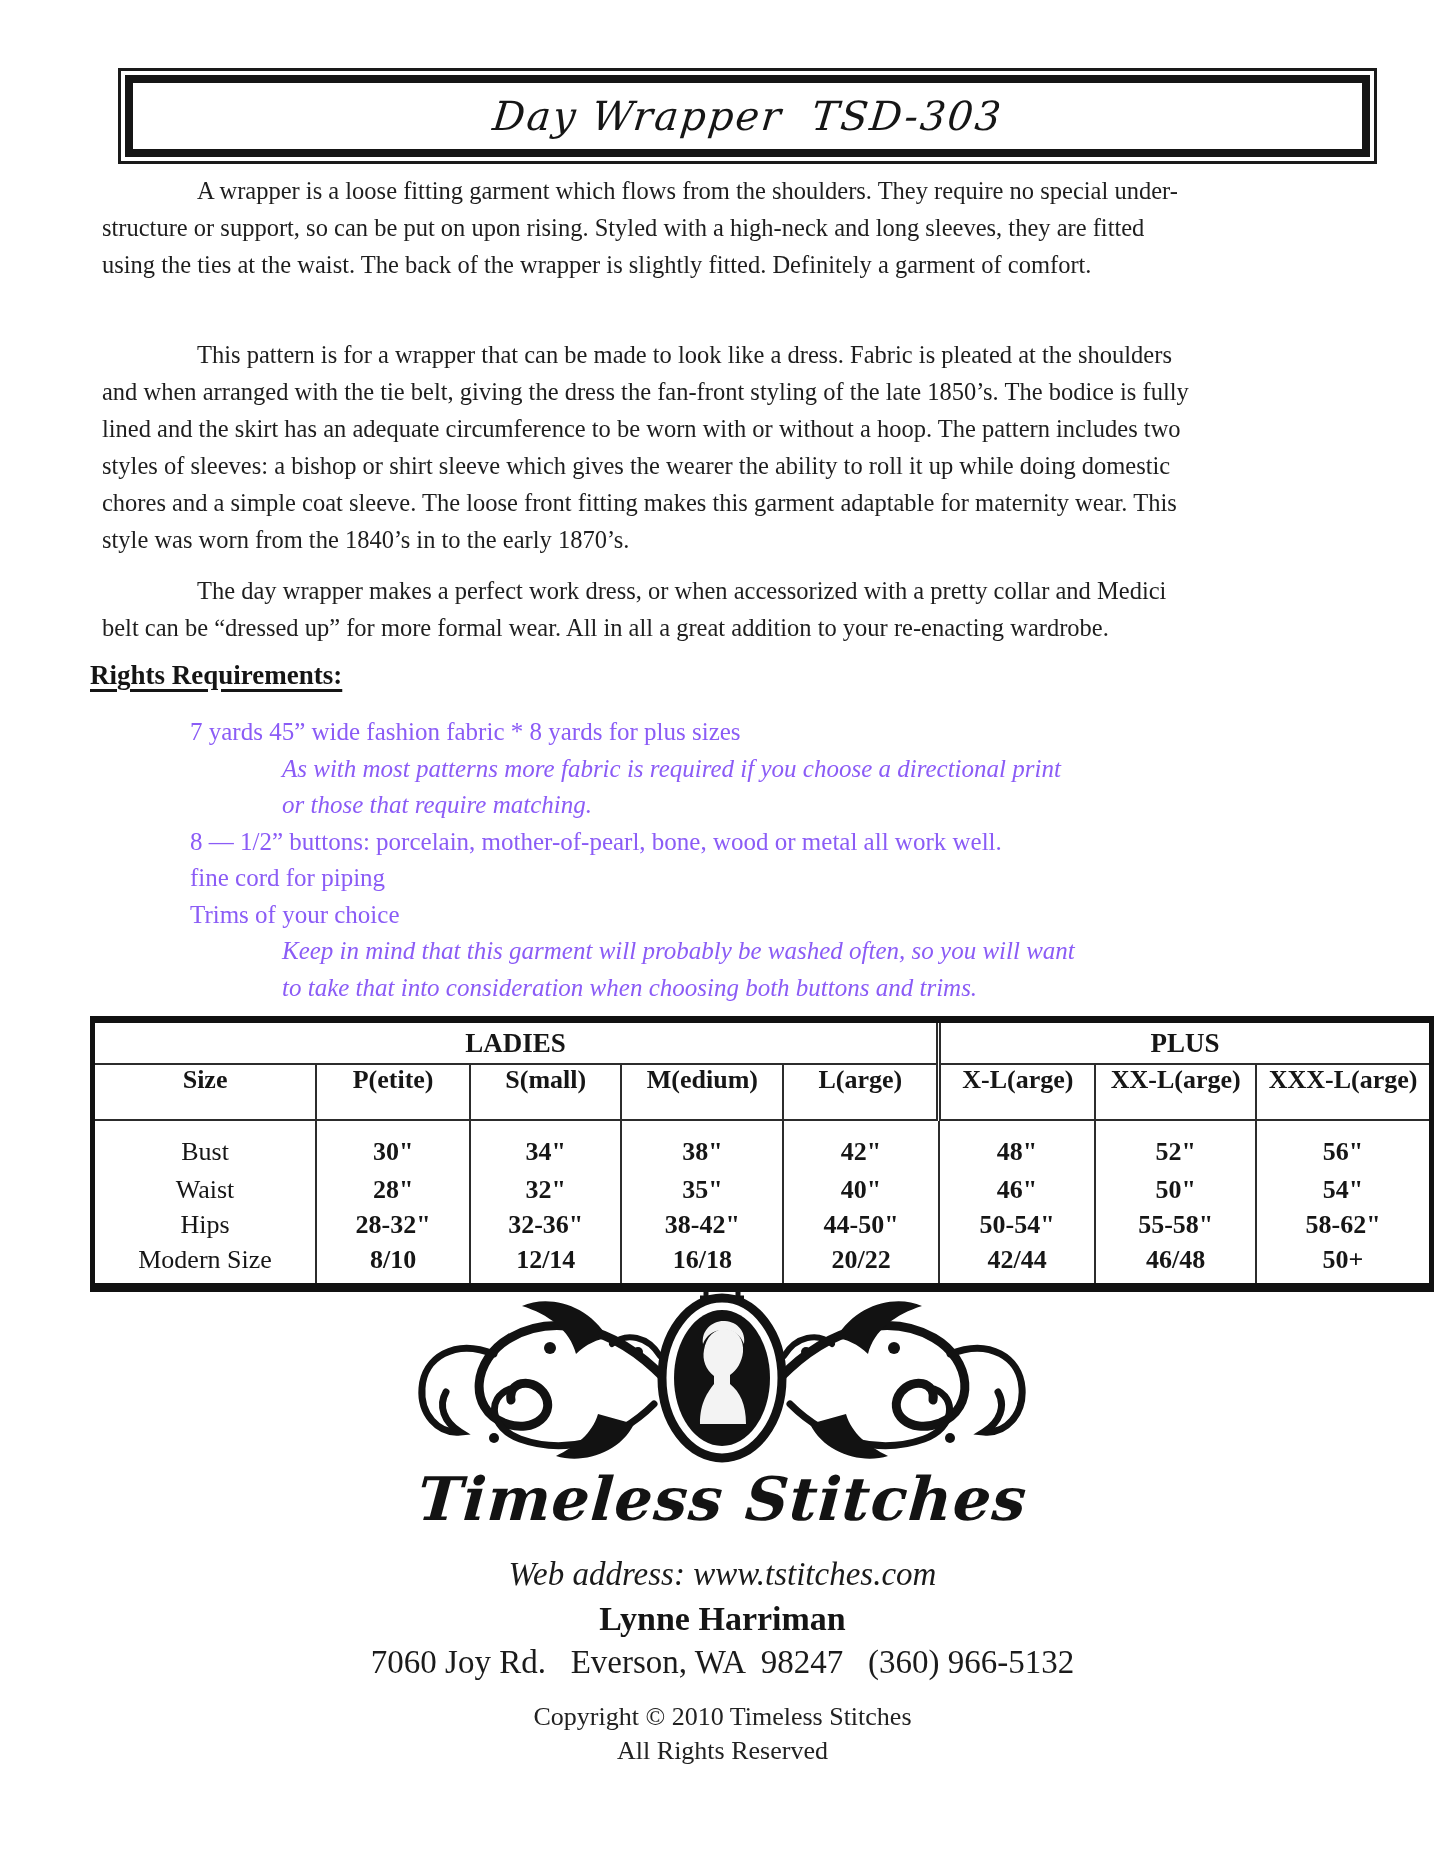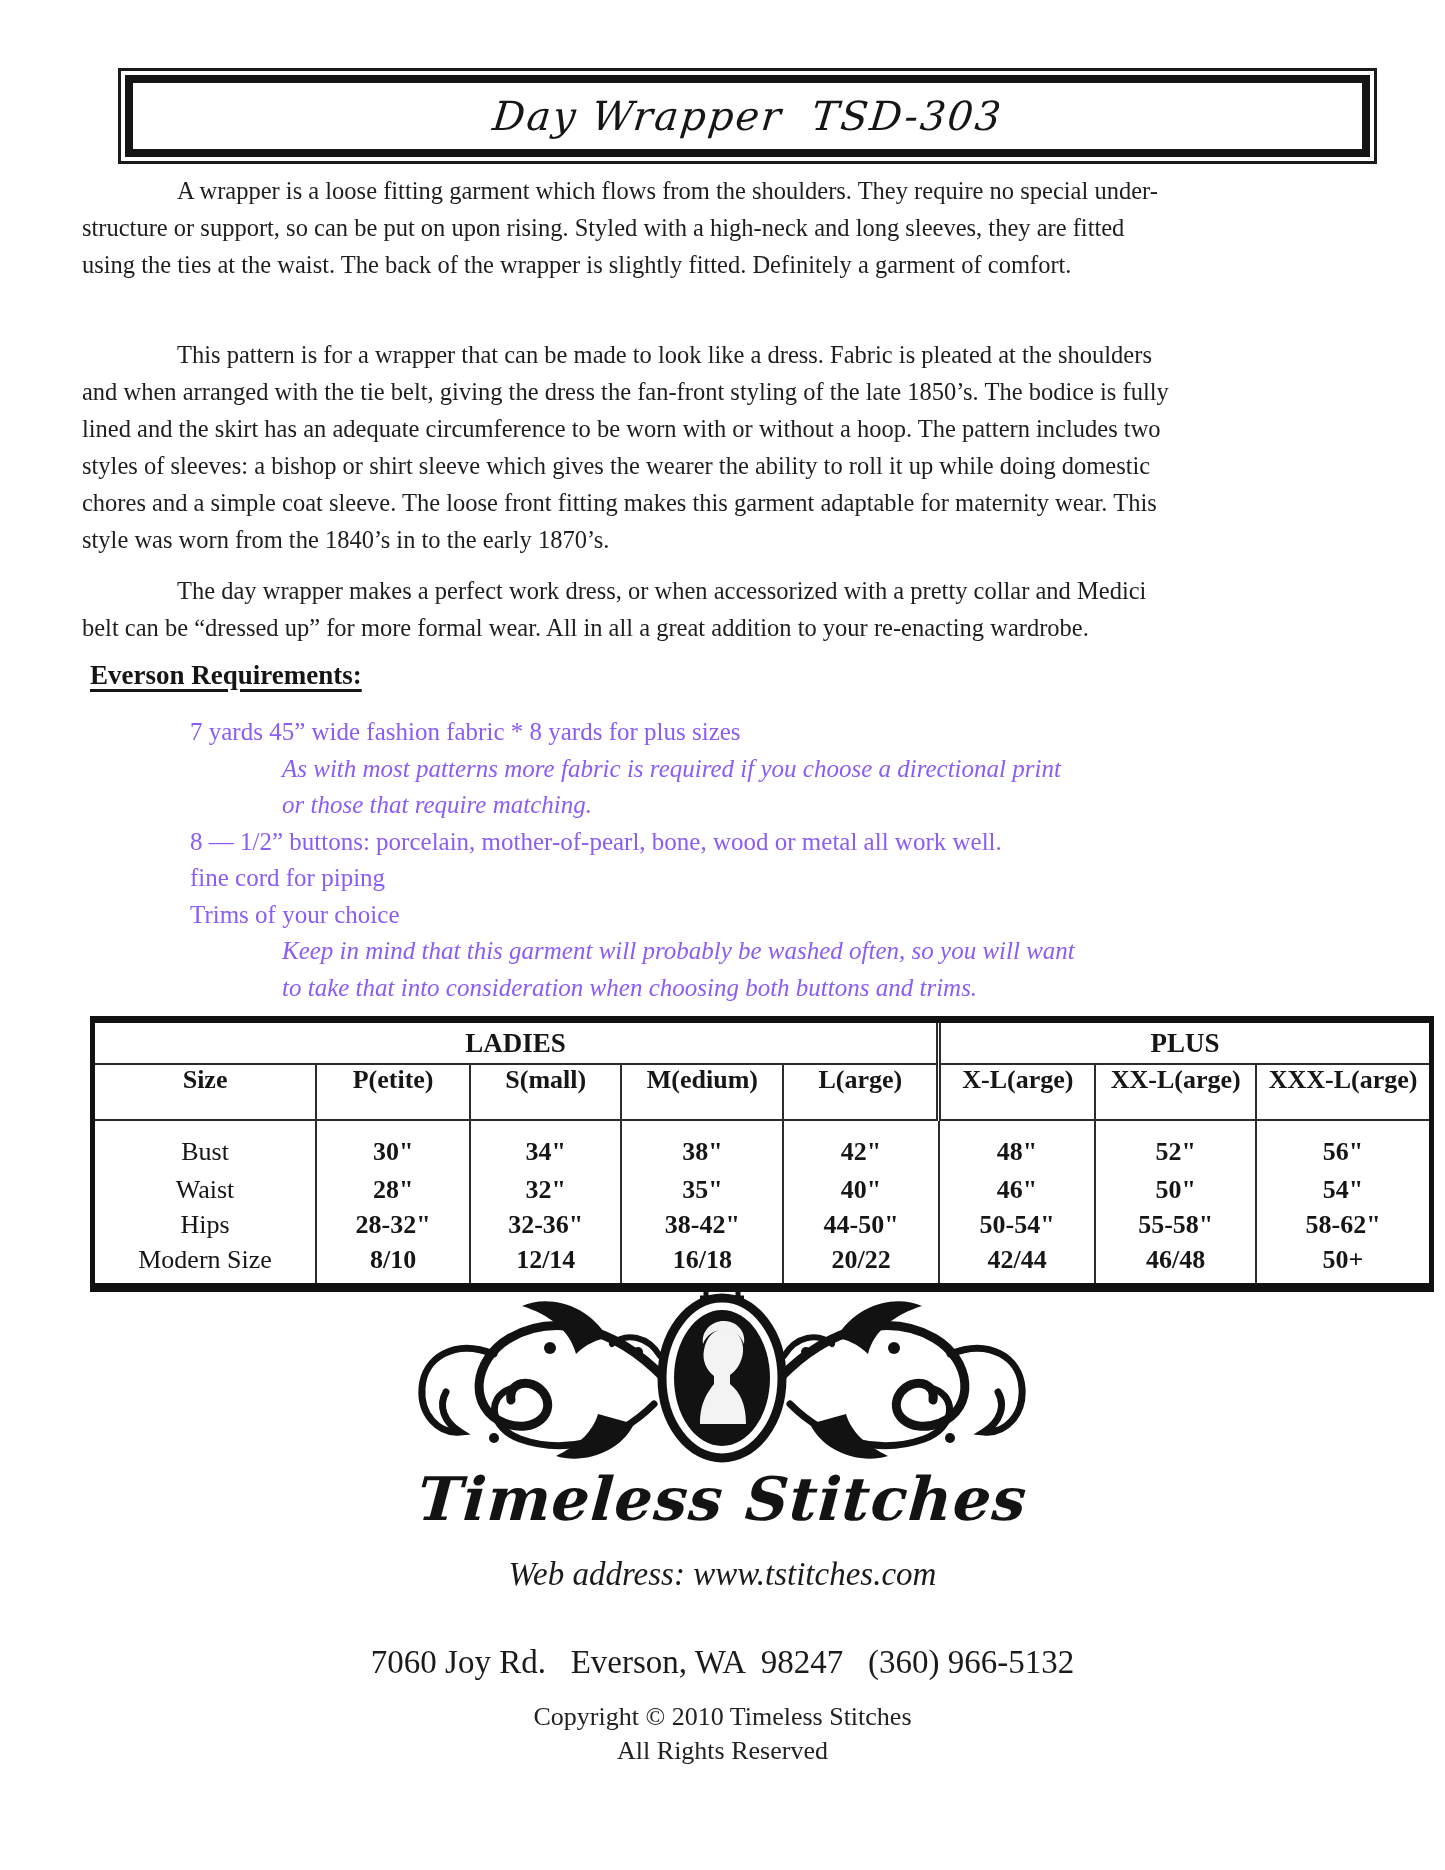--- a/index.html
+++ b/index.html
@@ -19,21 +19,21 @@
     border:8px solid #151515;
     display:flex; align-items:center; justify-content:center;
   }
   .title-text {
     font-family:"DejaVu Serif", serif; font-style:italic;
     font-size:40px; letter-spacing:2px; white-space:pre;
     transform:skewX(-6deg); color:#161616;
   }
   
   .para {
-    position:absolute; left:82px; width:1095px; margin:0;
+    position:absolute; left:102px; width:1095px; margin:0;
     font-size:24.5px; line-height:37px; text-indent:95px;
     color:#1e1e1e;
   }
   .p1 { top:172px; }
   .p2 { top:336px; }
   .p3 { top:572px; }
   
   .fab-heading {
     position:absolute; left:90px; top:660px;
     font-size:27px; font-weight:bold; color:#151515;
@@ -94,21 +94,21 @@
     <div class="title-box-inner">
       <div class="title-text">Day Wrapper  TSD-303</div>
     </div>
   </div>
 
   <p class="para p1">A wrapper is a loose fitting garment which flows from the shoulders.  They require no special under-structure or support, so can be put on upon rising.  Styled with a high-neck and long sleeves, they are fitted using the ties at the waist.  The back of the wrapper is slightly fitted.  Definitely a garment of comfort.</p>
   <p class="para p2">This pattern is for a wrapper that can be made to look like a dress. Fabric is pleated at the shoulders and when arranged with the tie belt, giving the dress the fan-front styling of the late 1850’s.  The bodice is fully lined and the skirt has an adequate circumference to be worn with or without a hoop. The pattern includes two styles of sleeves:  a bishop or shirt sleeve which gives the wearer the ability to roll it up while doing domestic chores and a simple coat sleeve.  The loose front fitting makes this garment adaptable for maternity wear.  This style was worn from the 1840’s in to the early 1870’s.</p>
   <p class="para p3">The day wrapper makes a perfect work dress, or when accessorized with a pretty collar and Medici belt can be “dressed up” for more formal wear.  All in all a great addition to your re-enacting wardrobe.</p>
 
   <div class="fab-heading">
-    <span class="ul">Everson Requirements:</span>
+    <span class="ul">Rights Requirements:</span>
   </div>
 
   <div class="fab-list">
     <div class="fab-item plain">7 yards 45” wide fashion fabric * 8 yards for plus sizes</div>
     <div class="fab-item italic">As with most patterns more fabric is required if you choose a directional print</div>
     <div class="fab-item italic">or those that require matching.</div>
     <div class="fab-item plain">8 — 1/2” buttons:  porcelain, mother-of-pearl, bone, wood or metal all work well.</div>
     <div class="fab-item plain">fine cord for piping</div>
     <div class="fab-item plain">Trims of your choice</div>
     <div class="fab-item italic">Keep in mind that this garment will probably be washed often, so you will want</div>
@@ -203,17 +203,18 @@
       <path d="M298,12 L342,12 M304,4 L304,20 M336,4 L336,20" stroke="#121212" stroke-width="5" fill="none"></path>
       <ellipse cx="320" cy="92" rx="60" ry="80" fill="#ffffff" stroke="#121212" stroke-width="9"></ellipse>
       <ellipse cx="320" cy="92" rx="48" ry="68" fill="#121212"></ellipse>
       <path d="M298,138 C298,116 306,106 312,98 L312,90 C304,84 300,74 302,64 C304,50 314,42 324,43 C336,44 342,54 341,66 C340,76 335,84 328,89 L328,98 C338,106 344,118 344,138 Z" fill="#f3f3f3"></path>
       <path d="M301,58 C299,44 311,34 323,35 C336,36 344,46 342,58 C338,48 330,43 321,44 C311,44 304,50 301,58 Z" fill="#f3f3f3"></path>
     </svg>
   </div>
 
   <div class="centered logo-text">Timeless Stitches</div>
   <div class="centered web">Web address: www.tstitches.com</div>
+  <div class="centered owner">Lynne Harriman</div>
   <div class="centered addr">7060 Joy Rd.   Everson, WA  98247   (360) 966-5132</div>
   <div class="centered copy">Copyright © 2010 Timeless Stitches</div>
   <div class="centered rights">All Rights Reserved</div>
 
 </div>
 
 </body></html>

